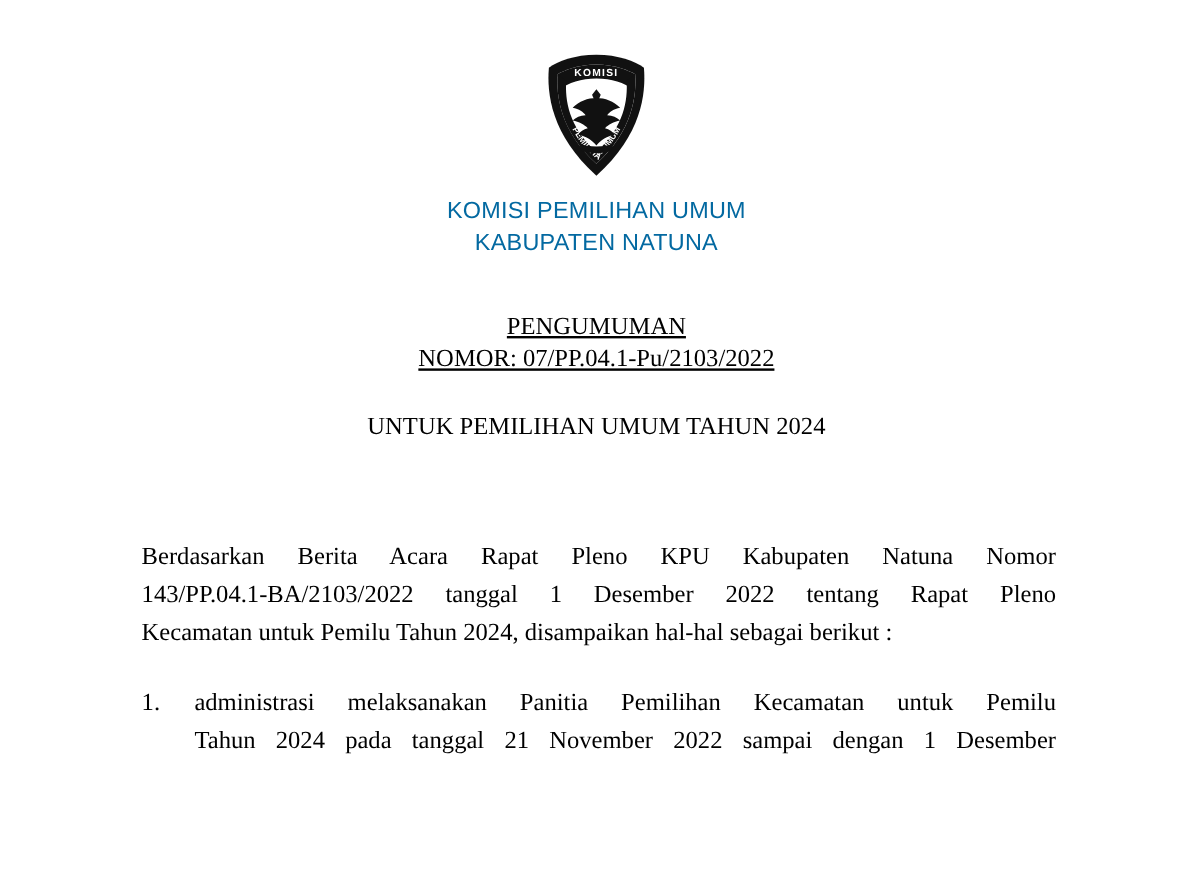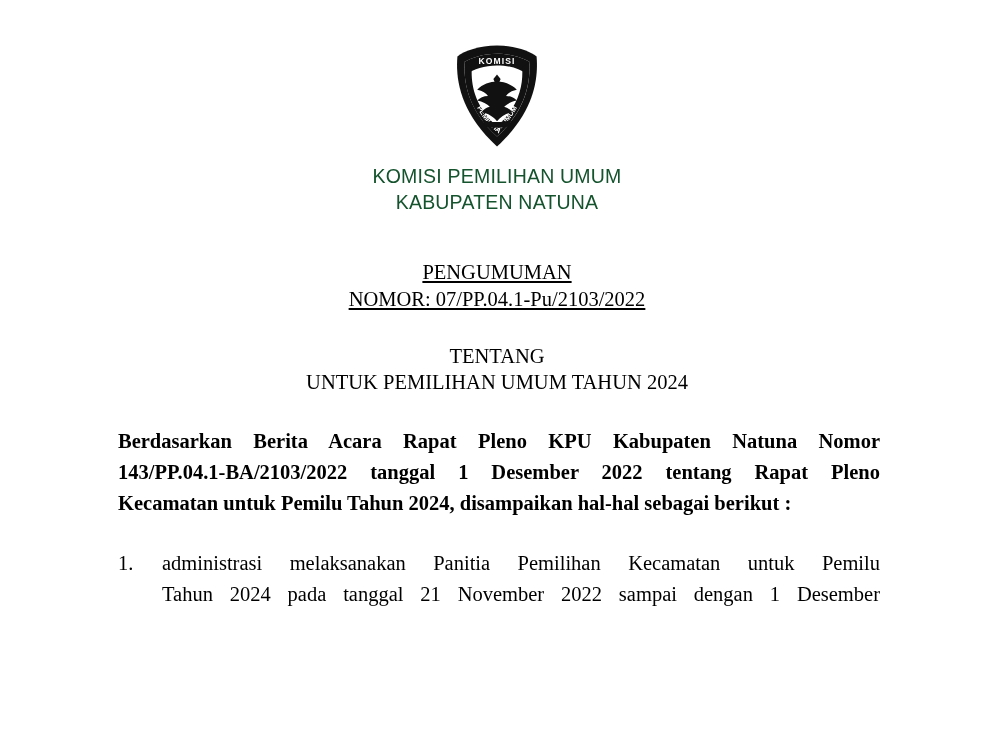--- a/index.html
+++ b/index.html
@@ -37,21 +37,21 @@
   }
 
   
   .institution {
     margin-top: 14px;
     text-align: center;
     font-family: "Liberation Sans", sans-serif;
     font-size: 19.5px;
     letter-spacing: 0.2px;
     line-height: 1.32;
-    color: #14532d;
+    color: #0369a1;
   }
   .institution div {
     white-space: nowrap;
   }
 
   
   .announce {
     margin-top: 44px;
     text-align: center;
     font-family: "Liberation Serif", serif;
@@ -70,25 +70,24 @@
   }
   .about .line { white-space: nowrap; }
 
   
   .body-block {
     margin: 0 114px 0 118px;
     font-size: 20.5px;
     line-height: 1.52;
   }
   .para-justify {
-    margin-top: 30px;
+    margin-top: 80px;
     text-align: justify;
     text-align-last: justify;
     hyphens: none;
-    font-weight: bold;
   }
   .para-justify .last {
     text-align-last: left;
   }
 
   .numbered {
     margin-top: 28px;
   }
   .num-item {
     display: flex;
@@ -148,21 +147,20 @@
     <div>KOMISI PEMILIHAN UMUM</div>
     <div>KABUPATEN NATUNA</div>
   </div>
 
   <div class="announce">
     <div class="line">PENGUMUMAN</div>
     <div class="line">NOMOR: 07/PP.04.1-Pu/2103/2022</div>
   </div>
 
   <div class="about">
-    <div class="line">TENTANG</div>
     <div class="line">UNTUK PEMILIHAN UMUM TAHUN 2024</div>
   </div>
 
   <div class="body-block">
 
     <div class="para-justify">
       <div>Berdasarkan Berita Acara Rapat Pleno KPU Kabupaten Natuna Nomor</div>
       <div>143/PP.04.1-BA/2103/2022 tanggal 1 Desember 2022 tentang Rapat Pleno</div>
       <div class="last">Kecamatan untuk Pemilu Tahun 2024, disampaikan hal-hal sebagai berikut :</div>
     </div>

